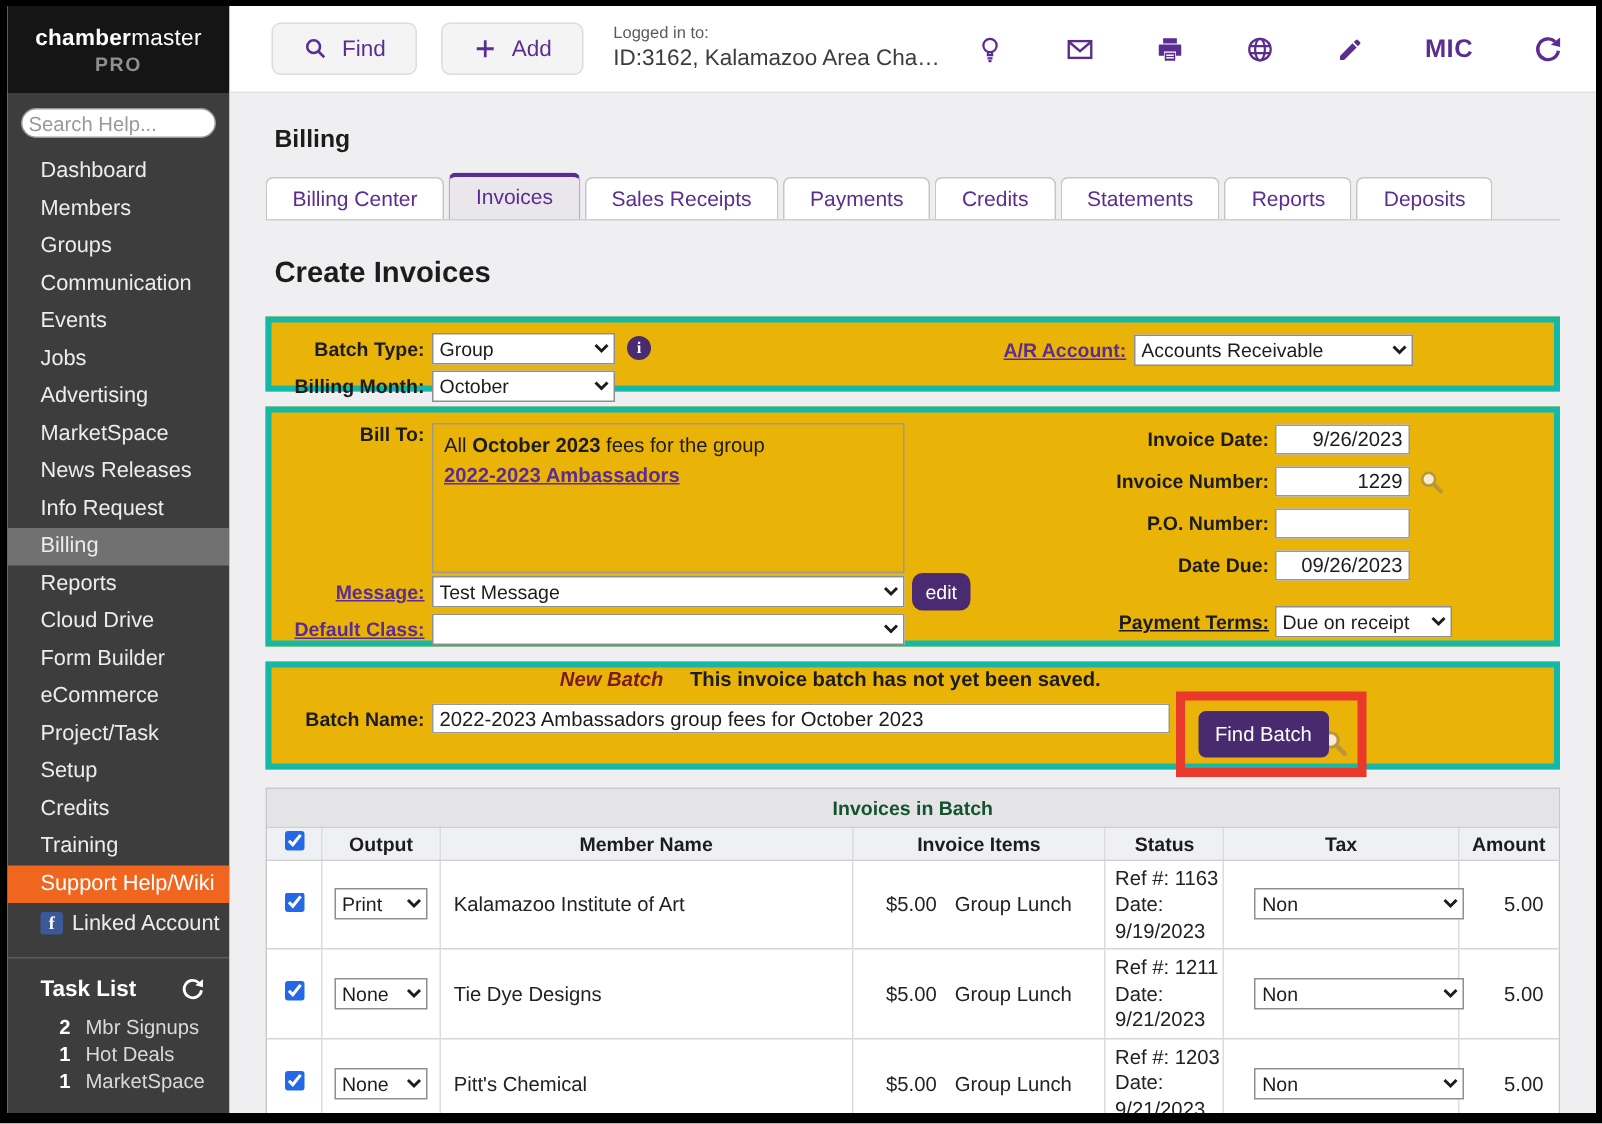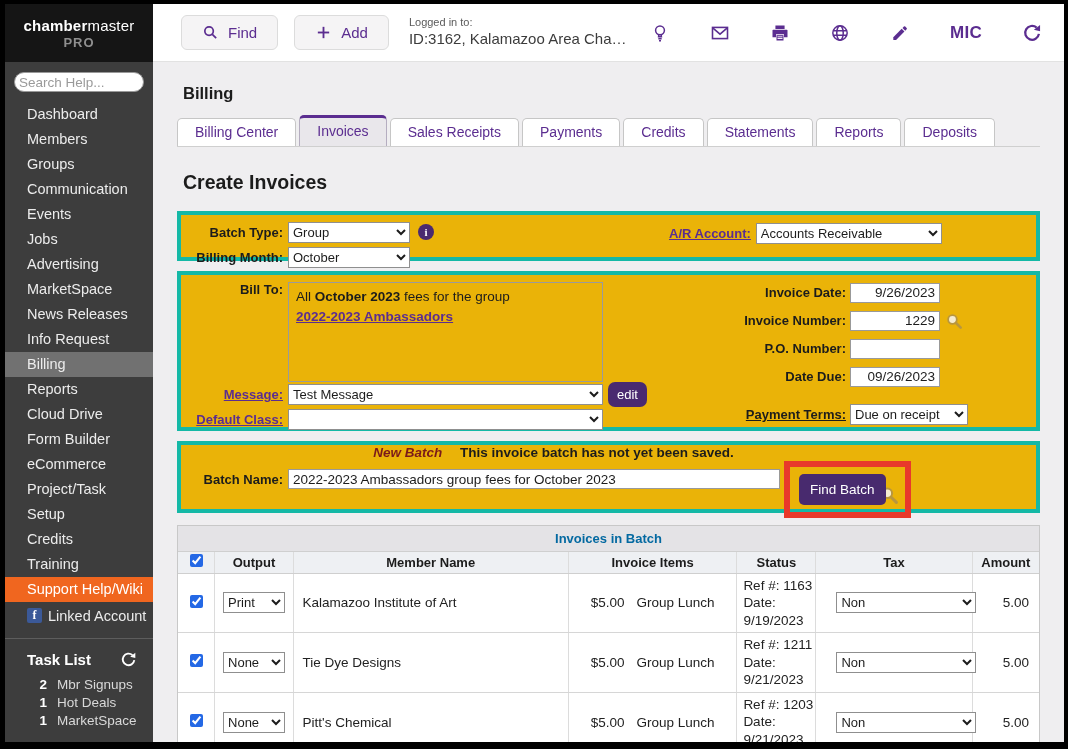--- a/index.html
+++ b/index.html
@@ -76,21 +76,21 @@
   .nb-new { color:#7a1a1a; font-weight:bold; font-style:italic; margin-right:14px; }
   .nb-msg { font-weight:bold; }
   .bn-row { display:flex; align-items:center; margin-top:9px; }
   .bn-input { width:492px; text-align:left; }
   .fb-annot { position:absolute; left:603px; top:16px; border:6px solid #e8392b; display:flex; align-items:flex-end; padding:7px 6px 7px 9px; background:transparent; z-index:5; }
   .findbatch-btn { background:#482a6e; color:#fff; border:none; border-radius:5px; font-size:13.5px; padding:8px 11px; cursor:pointer; position:relative; z-index:2; white-space:nowrap; }
   .fb-mag { width:20px; height:20px; margin-left:-7px; position:relative; z-index:1; }
 
   .tablebox { margin-top:12px; border:1px solid #c8c8c8; background:#fff; }
   table.inv { width:100%; border-collapse:collapse; table-layout:fixed; }
-  .inv .titlecell { background:#e4e3e6; text-align:center; font-size:13px; font-weight:bold; color:#0369a1; height:25px; border-bottom:1px solid #cfcfcf; }
+  .inv .titlecell { background:#e4e3e6; text-align:center; font-size:13px; font-weight:bold; color:#14532d; height:25px; border-bottom:1px solid #cfcfcf; }
   .inv th { background:#eef0f3; font-size:13px; font-weight:bold; color:#1c1c1c; height:22px; border-bottom:1px solid #cfcfcf; border-right:1px solid #dcdcdc; }
   .inv th:last-child, .inv td:last-child { border-right:none; }
   .inv td { border-bottom:1px solid #d6d6d6; border-right:1px solid #dcdcdc; height:50px; font-size:13.5px; color:#222; vertical-align:middle; background:#fff; }
   .inv tr:last-child td { border-bottom:none; }
   .cb-cell { text-align:center; }
   input[type=checkbox] { width:13px; height:13px; accent-color:#2468e5; cursor:pointer; }
   .out-cell { text-align:center; }
   .out-cell select { width:62px; }
   .mem-cell { padding-left:9px; }
   .items-cell { text-align:center; color:#333; }

